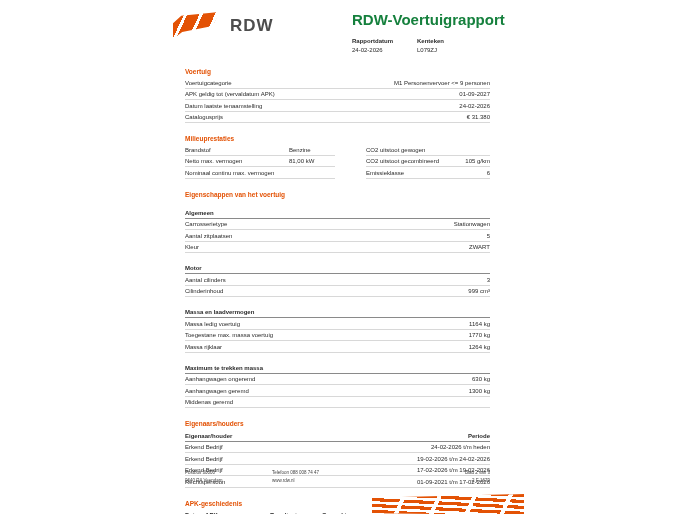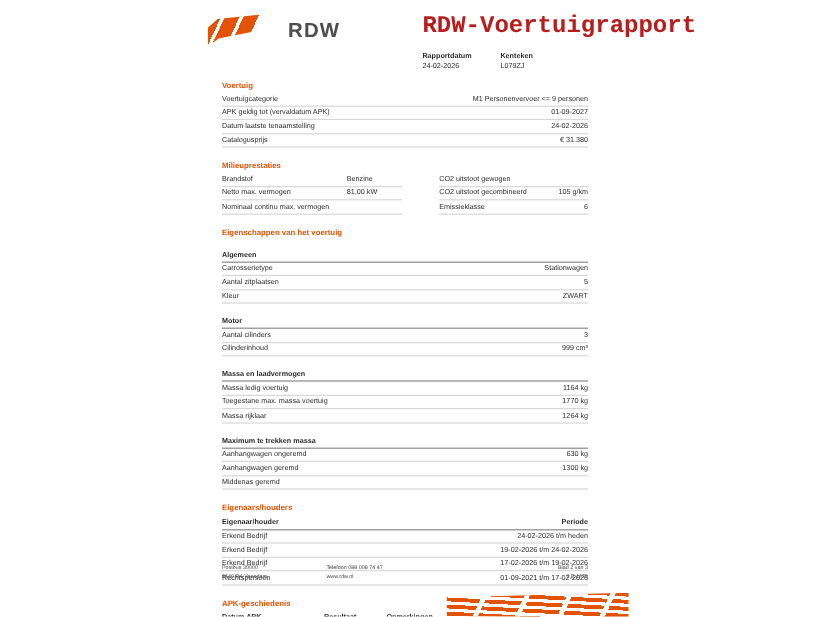--- a/index.html
+++ b/index.html
@@ -3,31 +3,31 @@
 <meta charset="utf-8">
 <style>
   html,body { margin:0; padding:0; background:#ffffff; }
   .page {
     position:relative; width:685px; height:514px; background:#ffffff;
     font-family:"Liberation Sans", sans-serif; color:#2b2b2b; overflow:hidden;
   }
   .content { position:absolute; left:185px; top:0; width:305px; }
 
   
-  .logo { position:absolute; left:-12px; top:12px; display:flex; align-items:center; gap:21px; }
+  .logo { position:absolute; left:-12px; top:12px; display:flex; align-items:center; gap:11px; }
   .flag-logo {
     width:46px; height:27px;
     background-image: repeating-linear-gradient(115deg, #e35205 0 11px, #ffffff 11px 14px);
     clip-path: polygon(0 42%, 18% 14%, 100% 0, 86% 52%, 20% 74%, 0 100%);
   }
   .logo-text { font-size:17px; font-weight:bold; color:#4d4d4d; letter-spacing:1px; }
 
   .title-block { position:absolute; left:167px; top:11px; width:138px; }
-  .doc-title { margin:0; font-family:Liberation Mono, monospace; font-weight:bold;
-    font-size:20px; color:#b91c1c; white-space:nowrap; }
+  .doc-title { margin:0; font-family:Liberation Sans, sans-serif; font-weight:bold;
+    font-size:15px; color:#15803d; white-space:nowrap; }
   .meta { display:flex; gap:24px; margin-top:10px; }
   .meta-label { font-size:6px; font-weight:bold; }
   .meta-value { font-size:6px; margin-top:2.5px; }
 
   
   .sections { padding-top:68px; }
   .sec-heading { color:#e35205; font-weight:bold; font-size:6.5px; margin:0 0 2px 0; }
   .sec { margin-bottom:12px; }
   .row { display:flex; justify-content:space-between; font-size:6px;
     padding:2.5px 0 2px; border-bottom:1px solid #d8d8d8; }

